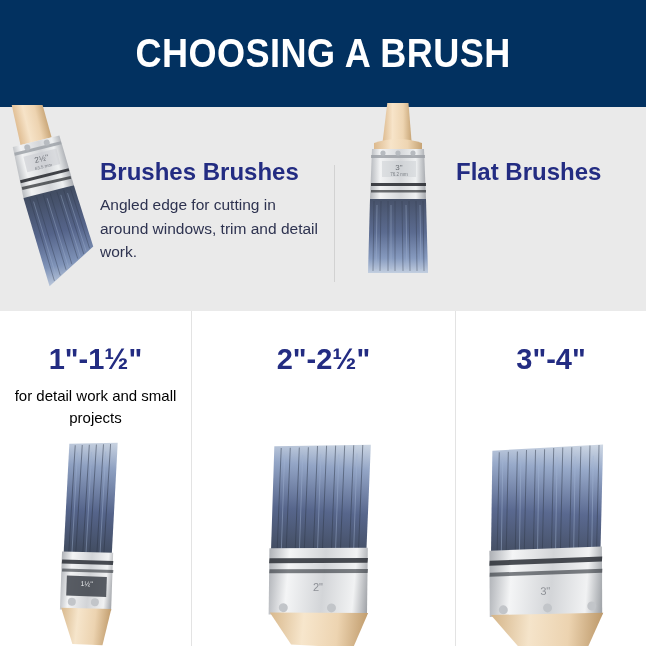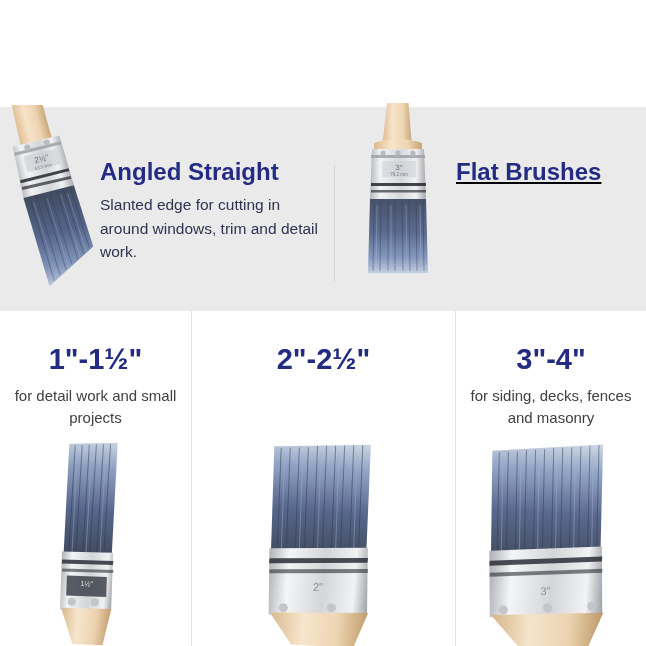--- a/index.html
+++ b/index.html
@@ -34,21 +34,21 @@
   .mid-divider{
     position:absolute;left:334px;top:58px;width:1px;height:117px;
     background:#d2d2d2;
   }
   .mid-col{position:absolute;top:0;height:204px;}
   .mid-col.left{left:0;width:334px;}
   .mid-col.right{left:334px;width:312px;}
 
   .mid-text{position:absolute;}
   .mid-text.left{left:100px;top:52px;width:225px;}
-  .mid-text.right{left:122px;top:52px;width:190px;text-decoration:underline;}
+  .mid-text.right{left:122px;top:52px;width:190px;}
   .mid-head{
     color:#232c82;font-size:24px;font-weight:bold;
     margin:0 0 8px 0;line-height:1.1;white-space:nowrap;
   }
   .mid-body{
     color:#2e3350;font-size:15.5px;line-height:1.52;margin:0;
   }
 
   
   .bottom{
@@ -64,34 +64,37 @@
   .bot-col{position:absolute;top:0;height:335px;text-align:center;}
   .bot-col.c1{left:0;width:191px;}
   .bot-col.c2{left:192px;width:263px;}
   .bot-col.c3{left:456px;width:190px;}
 
   .size-head{
     color:#232c82;font-size:29px;font-weight:bold;
     margin:33px 0 0 0;line-height:1.1;white-space:nowrap;
   }
   .size-sub{
-    color:#404040;font-size:15px;line-height:1.5;
+    color:#000000;font-size:15px;line-height:1.5;
     margin:9px auto 0 auto;width:92%;
   }
 
   .brush-slot{position:absolute;left:0;width:100%;}
 
   svg{display:block;}
   .mid-brush{position:absolute;}
 </style>
 </head>
 <body>
 
 <div class="page">
 
+  <div class="header">
+    <div class="header-title">CHOOSING A BRUSH</div>
+  </div>
 
   <div class="mid">
 
     <div class="mid-divider"></div>
 
     <div class="mid-col left">
 
       <svg class="mid-brush" style="left:-2px;top:-2px;" width="110" height="200" viewBox="0 0 110 200">
         <defs>
           <linearGradient id="amg-wood" x1="0" y1="0" x2="1" y2="0">
@@ -141,22 +144,22 @@
           <g stroke="#9fb2cf" stroke-width=".7" opacity=".5">
             <line x1="37" y1="92" x2="41" y2="172"></line>
             <line x1="51" y1="92" x2="55" y2="164"></line>
             <line x1="65" y1="92" x2="69" y2="157"></line>
             <line x1="72" y1="92" x2="76" y2="153"></line>
           </g>
         </g>
       </svg>
 
       <div class="mid-text left">
-        <p class="mid-head">Angled Straight</p>
-        <p class="mid-body">Slanted edge for cutting in around windows, trim and detail work.</p>
+        <p class="mid-head">Brushes Brushes</p>
+        <p class="mid-body">Angled edge for cutting in around windows, trim and detail work.</p>
       </div>
     </div>
 
     <div class="mid-col right">
 
       <svg class="mid-brush" style="left:16px;top:-4px;" width="110" height="200" viewBox="0 0 110 200">
         <defs>
           <linearGradient id="fmg-wood" x1="0" y1="0" x2="1" y2="0">
             <stop offset="0%" stop-color="#dcb98d"></stop>
             <stop offset="35%" stop-color="#f7e4c9"></stop>
@@ -332,21 +335,20 @@
             <circle cx="55" cy="172" r="4.5" fill="#c2c5c9"></circle>
             <circle cx="103" cy="168" r="4.5" fill="#c2c5c9"></circle>
             <path d="M42,178 L140,170 L128,206 L66,208 Z" fill="url(#m-wood)"></path>
           </g>
         </svg>
       </div>
     </div>
 
     <div class="bot-col c3">
       <p class="size-head">3"-4"</p>
-      <p class="size-sub">for siding, decks, fences and masonry</p>
       <div class="brush-slot" style="top:128px;">
         <svg style="margin:0 auto;" width="190" height="210" viewBox="0 0 190 210">
           <defs>
             <linearGradient id="l-wood" x1="0" y1="0" x2="1" y2="0">
               <stop offset="0%" stop-color="#d4b488"></stop>
               <stop offset="35%" stop-color="#f5e4ca"></stop>
               <stop offset="70%" stop-color="#ecd3b0"></stop>
               <stop offset="100%" stop-color="#bd996a"></stop>
             </linearGradient>
             <linearGradient id="l-fer" x1="0" y1="0" x2="1" y2="0">

